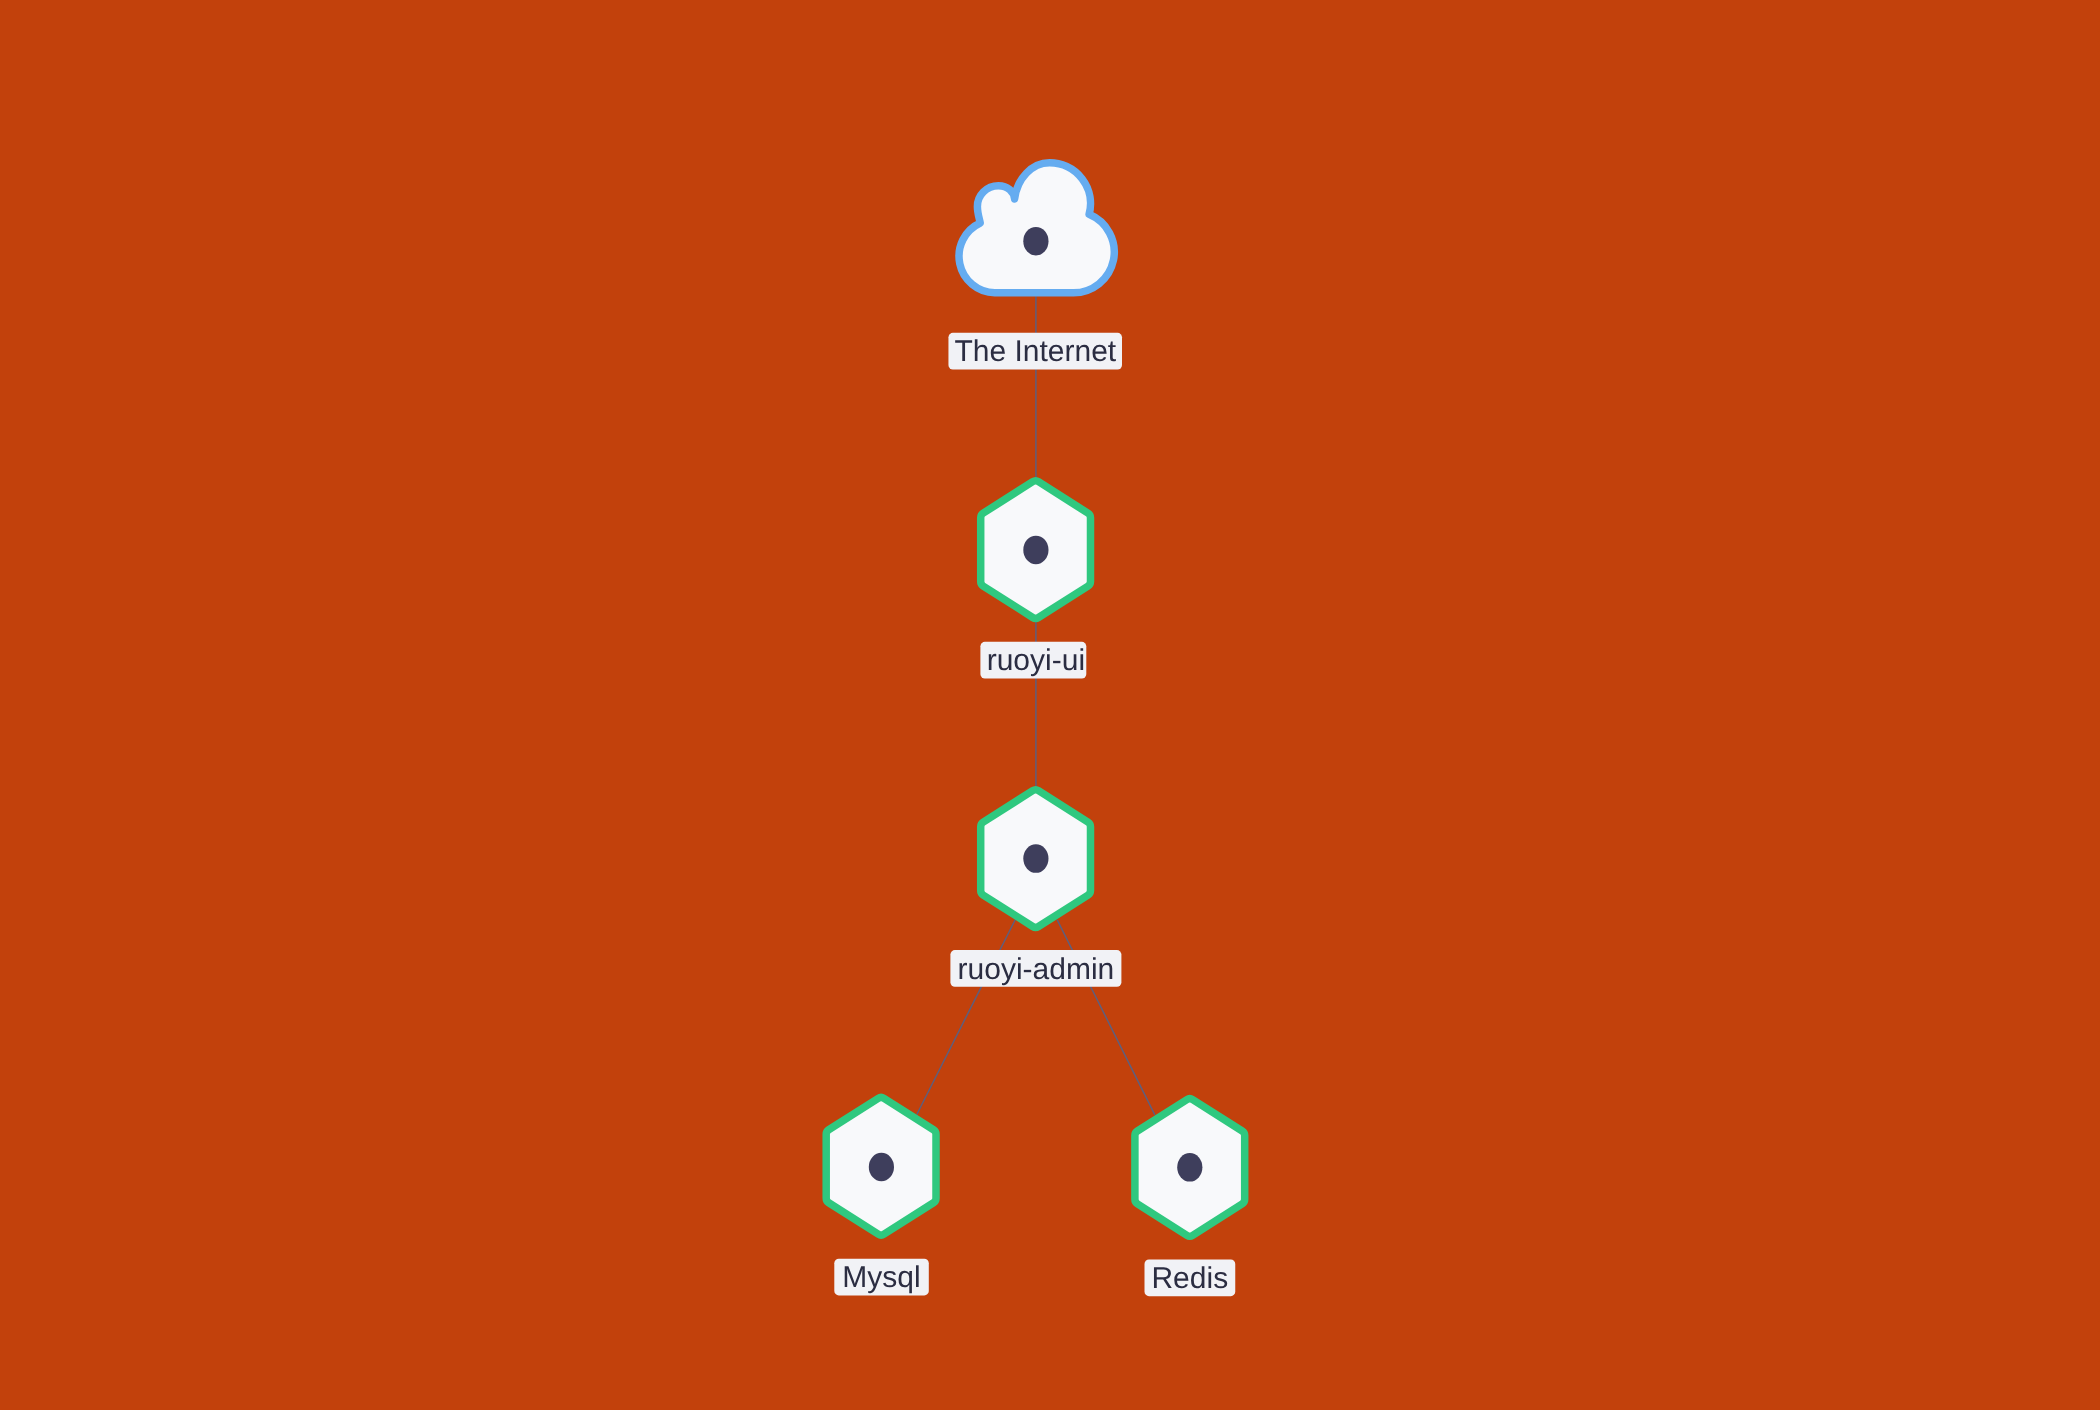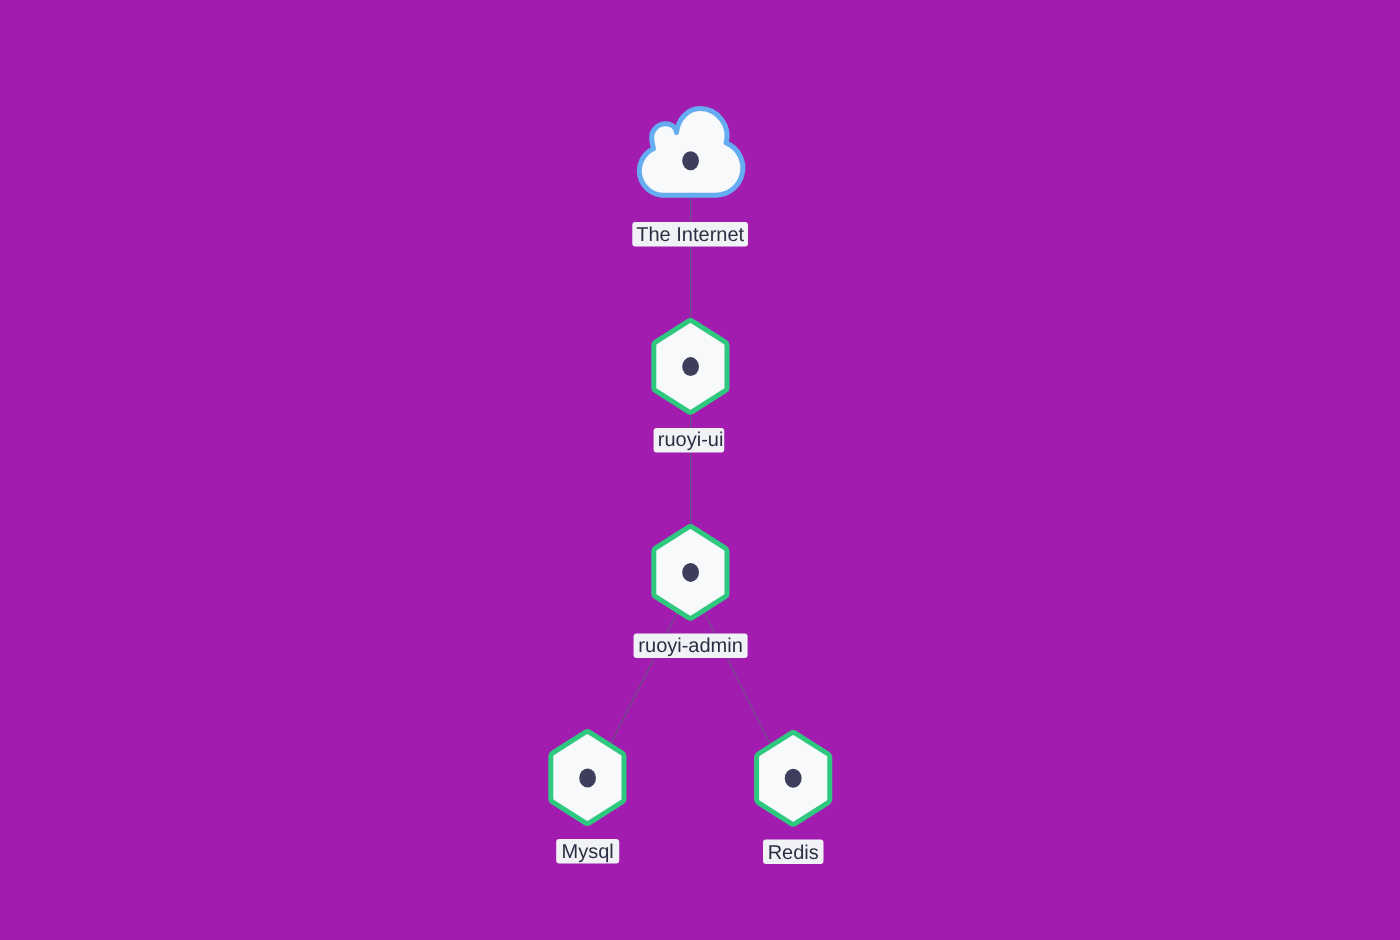--- a/index.html
+++ b/index.html
@@ -1,20 +1,20 @@
 <!DOCTYPE html>
 <html><head>
 <meta charset="utf-8">
 <title>Architecture Diagram</title>
 <style>
   html,body{margin:0;padding:0;}
   body{width:1400px;height:940px;background:#ffffff;
        -webkit-font-smoothing:antialiased;text-rendering:geometricPrecision;
        font-family:"Liberation Sans", sans-serif;overflow:hidden;}
-  #stage{position:relative;width:1400px;height:940px;background:#a21caf;}
+  #stage{position:relative;width:1400px;height:940px;background:#c2410c;}
   svg.diagram{position:absolute;left:0;top:0;width:1400px;height:940px;display:block;}
   .edge{fill:none;stroke-width:1;}
   .nlabel{font-family:"Liberation Sans", sans-serif;font-size:20px;
           dominant-baseline:alphabetic;}
 </style>
 </head>
 <body style="background: rgb(255, 255, 255);">
 
 <div id="stage">
   <svg class="diagram" viewBox="0 0 1400 940">

